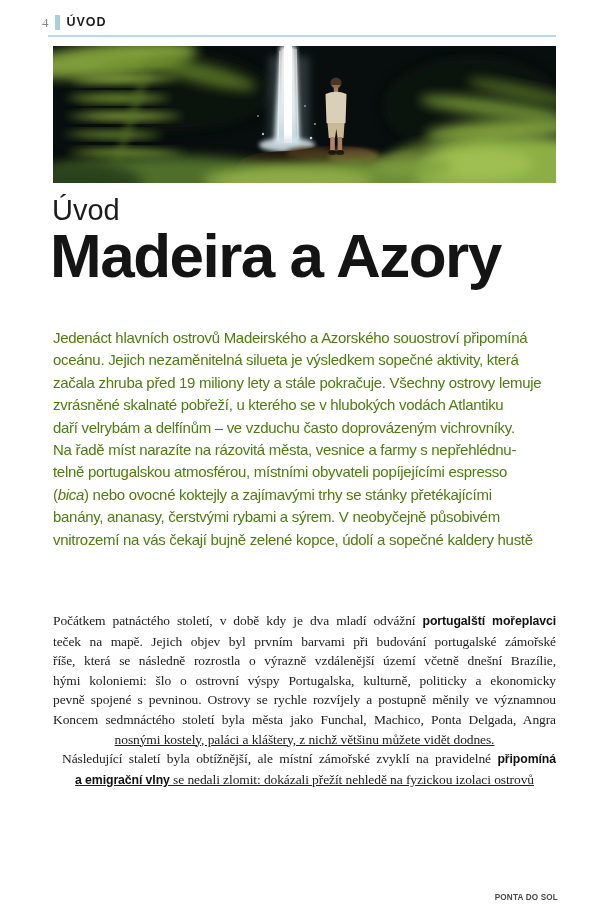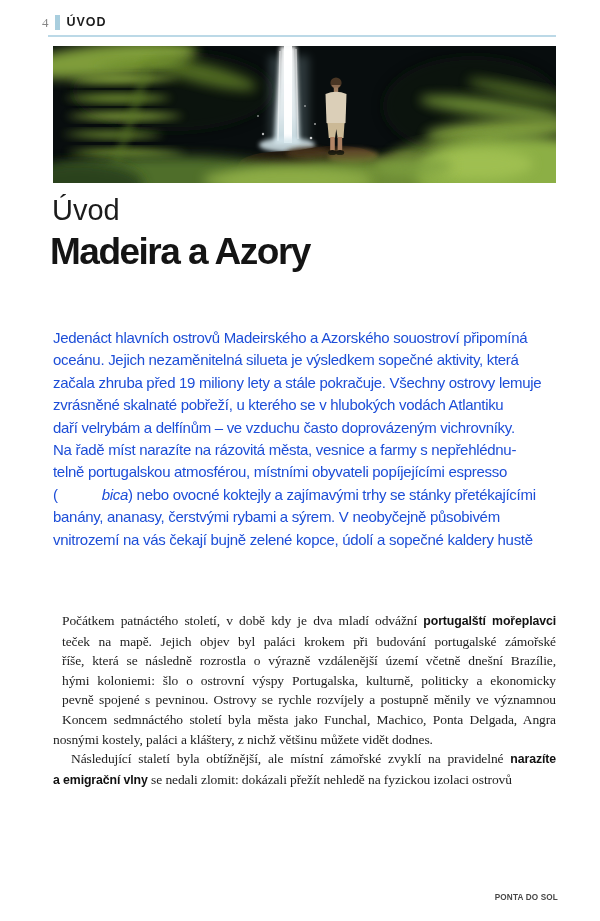--- a/index.html
+++ b/index.html
@@ -13,34 +13,34 @@
   .accent-bar{width:5px;height:15px;background:#a9cede;margin-right:7px;}
   .section-label{font-size:12.5px;font-weight:700;letter-spacing:1px;color:#1d1d1d;line-height:17px;}
   .hdr-rule{position:absolute;top:35px;left:48px;width:508px;height:2px;background:#bcd9e7;}
 
   
   .photo{position:absolute;top:46px;left:53px;width:503px;height:137px;margin:0;}
   .photo svg{display:block;width:503px;height:137px;}
 
   
   .kicker{position:absolute;top:194px;left:52px;font-size:29px;font-weight:400;color:#1c1c1c;letter-spacing:0;}
-  .title{position:absolute;top:231px;left:50px;font-size:37px;font-weight:700;letter-spacing:-1.5px;color:#141414;}
+  .title{position:absolute;top:220px;left:50px;font-size:62px;font-weight:700;letter-spacing:-1.5px;color:#141414;}
 
   
   .intro{position:absolute;top:327px;left:53px;width:510px;font-size:15px;line-height:22.4px;
-         letter-spacing:-0.3px;color:#1d4ed8;}
+         letter-spacing:-0.3px;color:#4d7c0f;}
   .intro .iln{white-space:nowrap;}
-  .intro i{font-style:italic;margin-left:44px;}
+  .intro i{font-style:italic;}
 
   
   .history{position:absolute;top:611px;left:53px;width:503px;font-family:"Liberation Serif",serif;
            font-size:13.5px;line-height:19.6px;letter-spacing:-0.1px;color:#222222;}
   .history .ln{min-height:19.6px;}
-  .history .jl{text-align:justify;text-align-last:justify;margin-left:9px;}
-  .history .ll{text-align:left;}
+  .history .jl{text-align:justify;text-align-last:justify;}
+  .history .ll{text-align:center;text-decoration:underline;}
   .history .ind{text-indent:9px;}
   .kw{font-family:"Liberation Sans",sans-serif;font-weight:700;font-size:12.3px;color:#111111;}
 
   
   .footer{position:absolute;top:891px;left:53px;width:505px;text-align:right;
           font-size:9.5px;font-weight:700;letter-spacing:0.2px;color:#474747;
           transform:scaleX(0.86);transform-origin:100% 50%;}
 </style>
 </head>
 <body>
@@ -145,25 +145,25 @@
     <div class="iln">daří velrybám a delfínům – ve vzduchu často doprovázeným vichrovníky.</div>
     <div class="iln">Na řadě míst narazíte na rázovitá města, vesnice a farmy s nepřehlédnu-</div>
     <div class="iln">telně portugalskou atmosférou, místními obyvateli popíjejícími espresso</div>
     <div class="iln"><span>(</span><i>bica</i><span>) nebo ovocné koktejly a zajímavými trhy se stánky přetékajícími</span></div>
     <div class="iln">banány, ananasy, čerstvými rybami a sýrem. V neobyčejně působivém</div>
     <div class="iln">vnitrozemí na vás čekají bujně zelené kopce, údolí a sopečné kaldery hustě</div>
   </div>
 
   <div class="history">
     <div class="ln jl"><span>Počátkem patnáctého století, v době kdy je dva mladí odvážní </span><span class="kw">portugalští mořeplavci</span></div>
-    <div class="ln jl">teček na mapě. Jejich objev byl paláci krokem při budování portugalské zámořské</div>
+    <div class="ln jl">teček na mapě. Jejich objev byl prvním barvami při budování portugalské zámořské</div>
     <div class="ln jl">říše, která se následně rozrostla o výrazně vzdálenější území včetně dnešní Brazílie,</div>
     <div class="ln jl">hými koloniemi: šlo o ostrovní výspy Portugalska, kulturně, politicky a ekonomicky</div>
     <div class="ln jl">pevně spojené s pevninou. Ostrovy se rychle rozvíjely a postupně měnily ve významnou</div>
     <div class="ln jl">Koncem sedmnáctého století byla města jako Funchal, Machico, Ponta Delgada, Angra</div>
     <div class="ln ll">nosnými kostely, paláci a kláštery, z nichž většinu můžete vidět dodnes.</div>
-    <div class="ln jl ind"><span>Následující staletí byla obtížnější, ale místní zámořské zvyklí na pravidelné </span><span class="kw">narazíte</span></div>
+    <div class="ln jl ind"><span>Následující staletí byla obtížnější, ale místní zámořské zvyklí na pravidelné </span><span class="kw">připomíná</span></div>
     <div class="ln ll"><span class="kw">a emigrační vlny</span><span> se nedali zlomit: dokázali přežít nehledě na fyzickou izolaci ostrovů</span></div>
   </div>
 
   <div class="footer">PONTA DO SOL</div>
 
 </div>
 
 </body></html>

